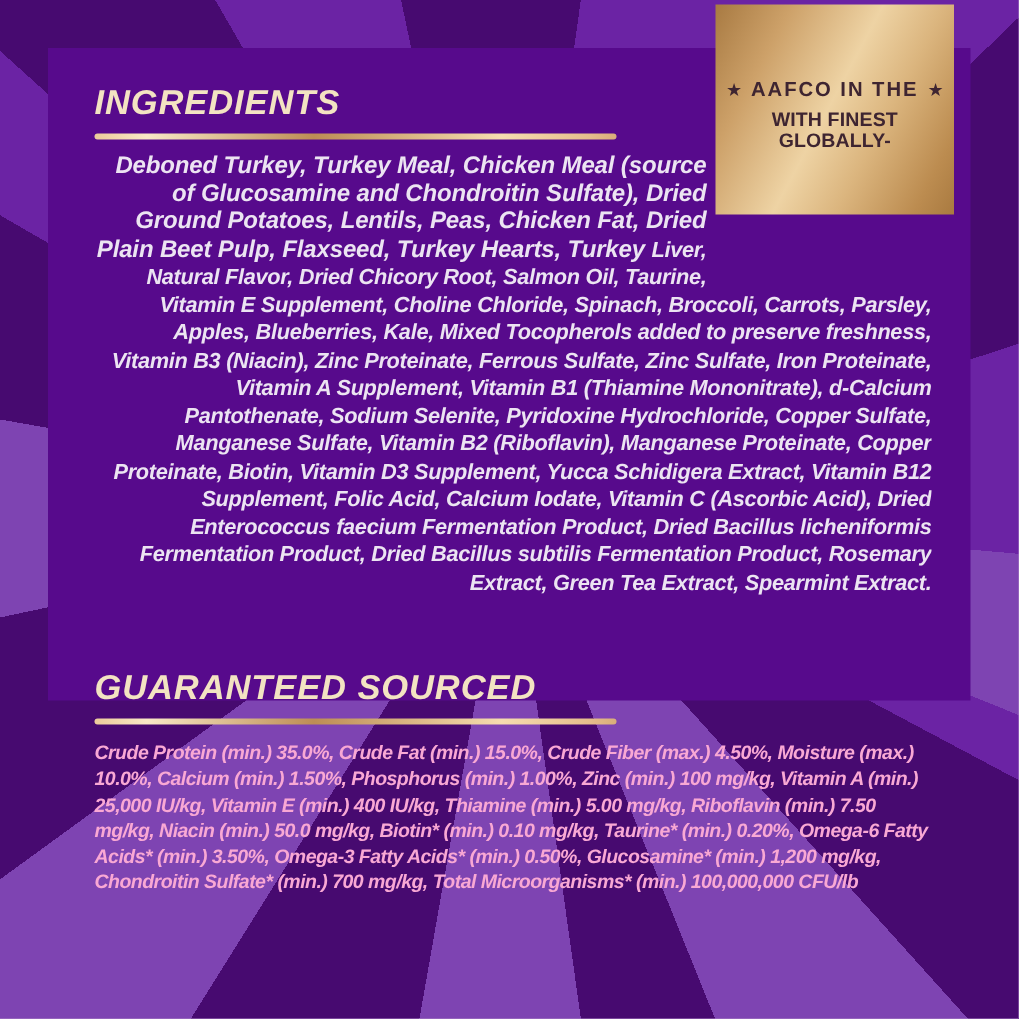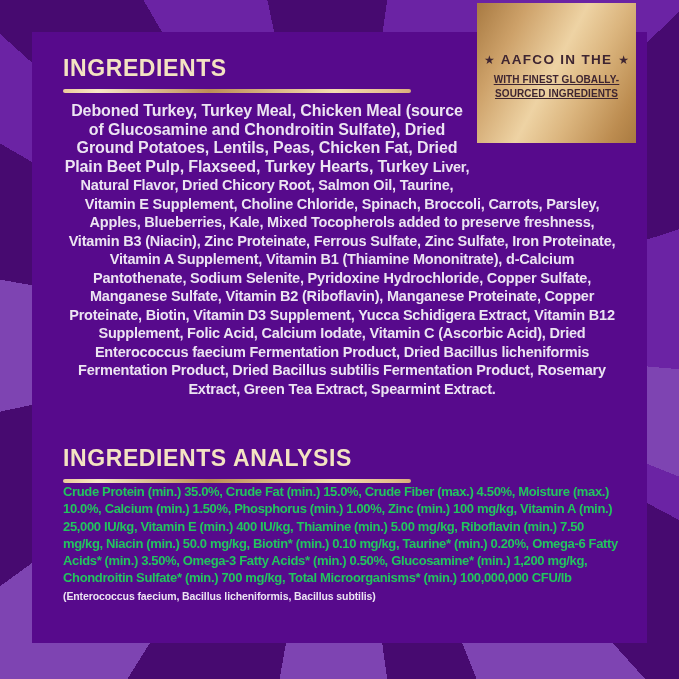--- a/index.html
+++ b/index.html
@@ -26,46 +26,47 @@
         #7e44b2 212deg 234deg,
         #470a70 234deg 258deg,
         #7e44b2 258deg 280deg,
         #470a70 280deg 300deg,
         #6b23a4 300deg 312deg,
         #470a70 312deg 330deg,
         #6b23a4 330deg 348deg,
         #470a70 348deg 360deg);
   }
   .panel{
-    position:absolute;left:32px;top:32px;width:615px;height:611px;
+    position:absolute;left:32px;top:32px;width:615px;height:435px;
     background:#570a8c;
     box-sizing:border-box;
     padding:24px 26px 0 31px;
+    font-style:italic;
   }
   .heading{
     margin:0;
     font-size:23px;line-height:24px;font-weight:bold;
     letter-spacing:0.6px;color:#f3e3c2;
   }
   .rule{
     width:348px;height:4px;margin-top:9px;border-radius:2px;
     background:linear-gradient(90deg,#eccb9b 0%,#f9e8c6 10%,#bd8d55 42%,#f6ddb0 78%,#e5bd8c 95%,#d9ad7a 100%);
   }
   .ing-text{
     margin:9px 0 0;height:296px;overflow:hidden;
     color:#ece4f2;font-weight:bold;
     font-size:14.5px;line-height:18.5px;letter-spacing:-0.2px;
-    text-align:center;
+    text-align:right;
   }
   .ing-intro{font-size:16px;letter-spacing:-0.1px;}
   .badge-spacer{float:right;width:150px;height:78px;}
   .ga-heading{margin-top:48px;}
   .ga-text{
-    margin:0 0 0;
-    color:#22c55e;font-weight:bold;
+    margin:10px 0 0;
+    color:#f9a8d4;font-weight:bold;
     font-size:13px;line-height:17.3px;letter-spacing:-0.35px;
   }
   .fine-print{
     margin-top:3px;
     color:#ece4f2;font-weight:bold;
     font-size:10.5px;line-height:13px;letter-spacing:-0.1px;
   }
   .badge{
     position:absolute;left:477px;top:3px;width:159px;height:140px;
     box-sizing:border-box;padding-top:49px;
@@ -74,50 +75,48 @@
   }
   .badge-row1{
     display:flex;justify-content:center;align-items:center;gap:6px;
     font-size:13.5px;line-height:16px;font-weight:bold;letter-spacing:1.3px;
   }
   .badge-star{font-size:12px;letter-spacing:0;}
   .badge-usa{
     font-size:43px;line-height:34px;font-weight:800;letter-spacing:1px;margin-top:1px;
   }
   .badge-sub{
-    font-size:10px;line-height:13.5px;font-weight:bold;letter-spacing:0.1px;text-decoration:underline;
+    font-size:13px;line-height:13.5px;font-weight:bold;letter-spacing:0.1px;
   }
   .badge-sub.first{margin-top:5px;}
 </style>
 </head>
 <body>
 
 <div class="stage">
 
   <div class="panel">
 
     <h1 class="heading">INGREDIENTS</h1>
     <div class="rule"></div>
 
     <p class="ing-text"><span class="badge-spacer"></span><span class="ing-intro">Deboned Turkey, Turkey Meal, Chicken Meal (source of Glucosamine and Chondroitin Sulfate), Dried Ground Potatoes, Lentils, Peas, Chicken Fat, Dried Plain Beet Pulp, Flaxseed, Turkey Hearts, Turkey </span><span class="ing-rest">Liver, Natural Flavor, Dried Chicory Root, Salmon Oil, Taurine, Vitamin E Supplement, Choline Chloride, Spinach, Broccoli, Carrots, Parsley, Apples, Blueberries, Kale, Mixed Tocopherols added to preserve freshness, Vitamin B3 (Niacin), Zinc Proteinate, Ferrous Sulfate, Zinc Sulfate, Iron Proteinate, Vitamin A Supplement, Vitamin B1 (Thiamine Mononitrate), d-Calcium Pantothenate, Sodium Selenite, Pyridoxine Hydrochloride, Copper Sulfate, Manganese Sulfate, Vitamin B2 (Riboflavin), Manganese Proteinate, Copper Proteinate, Biotin, Vitamin D3 Supplement, Yucca Schidigera Extract, Vitamin B12 Supplement, Folic Acid, Calcium Iodate, Vitamin C (Ascorbic Acid), Dried Enterococcus faecium Fermentation Product, Dried Bacillus licheniformis Fermentation Product, Dried Bacillus subtilis Fermentation Product, Rosemary Extract, Green Tea Extract, Spearmint Extract.</span></p>
 
-    <h1 class="heading ga-heading">INGREDIENTS ANALYSIS</h1>
+    <h1 class="heading ga-heading">GUARANTEED SOURCED</h1>
     <div class="rule"></div>
 
     <p class="ga-text">Crude Protein (min.) 35.0%, Crude Fat (min.) 15.0%, Crude Fiber (max.) 4.50%, Moisture (max.) 10.0%, Calcium (min.) 1.50%, Phosphorus (min.) 1.00%, Zinc (min.) 100 mg/kg, Vitamin A (min.) 25,000 IU/kg, Vitamin E (min.) 400 IU/kg, Thiamine (min.) 5.00 mg/kg, Riboflavin (min.) 7.50 mg/kg, Niacin (min.) 50.0 mg/kg, Biotin* (min.) 0.10 mg/kg, Taurine* (min.) 0.20%, Omega-6 Fatty Acids* (min.) 3.50%, Omega-3 Fatty Acids* (min.) 0.50%, Glucosamine* (min.) 1,200 mg/kg, Chondroitin Sulfate* (min.) 700 mg/kg, Total Microorganisms* (min.) 100,000,000 CFU/lb</p>
 
     <div class="fine-print">
-      <div>(Enterococcus faecium, Bacillus licheniformis, Bacillus subtilis)</div>
     </div>
 
   </div>
 
   <div class="badge">
     <div class="badge-row1">
       <span class="badge-star">★</span>
       <span>AAFCO IN THE</span>
       <span class="badge-star">★</span>
     </div>
     <div class="badge-sub first">WITH FINEST GLOBALLY-</div>
-    <div class="badge-sub">SOURCED INGREDIENTS</div>
   </div>
 
 </div>
 
 </body></html>

